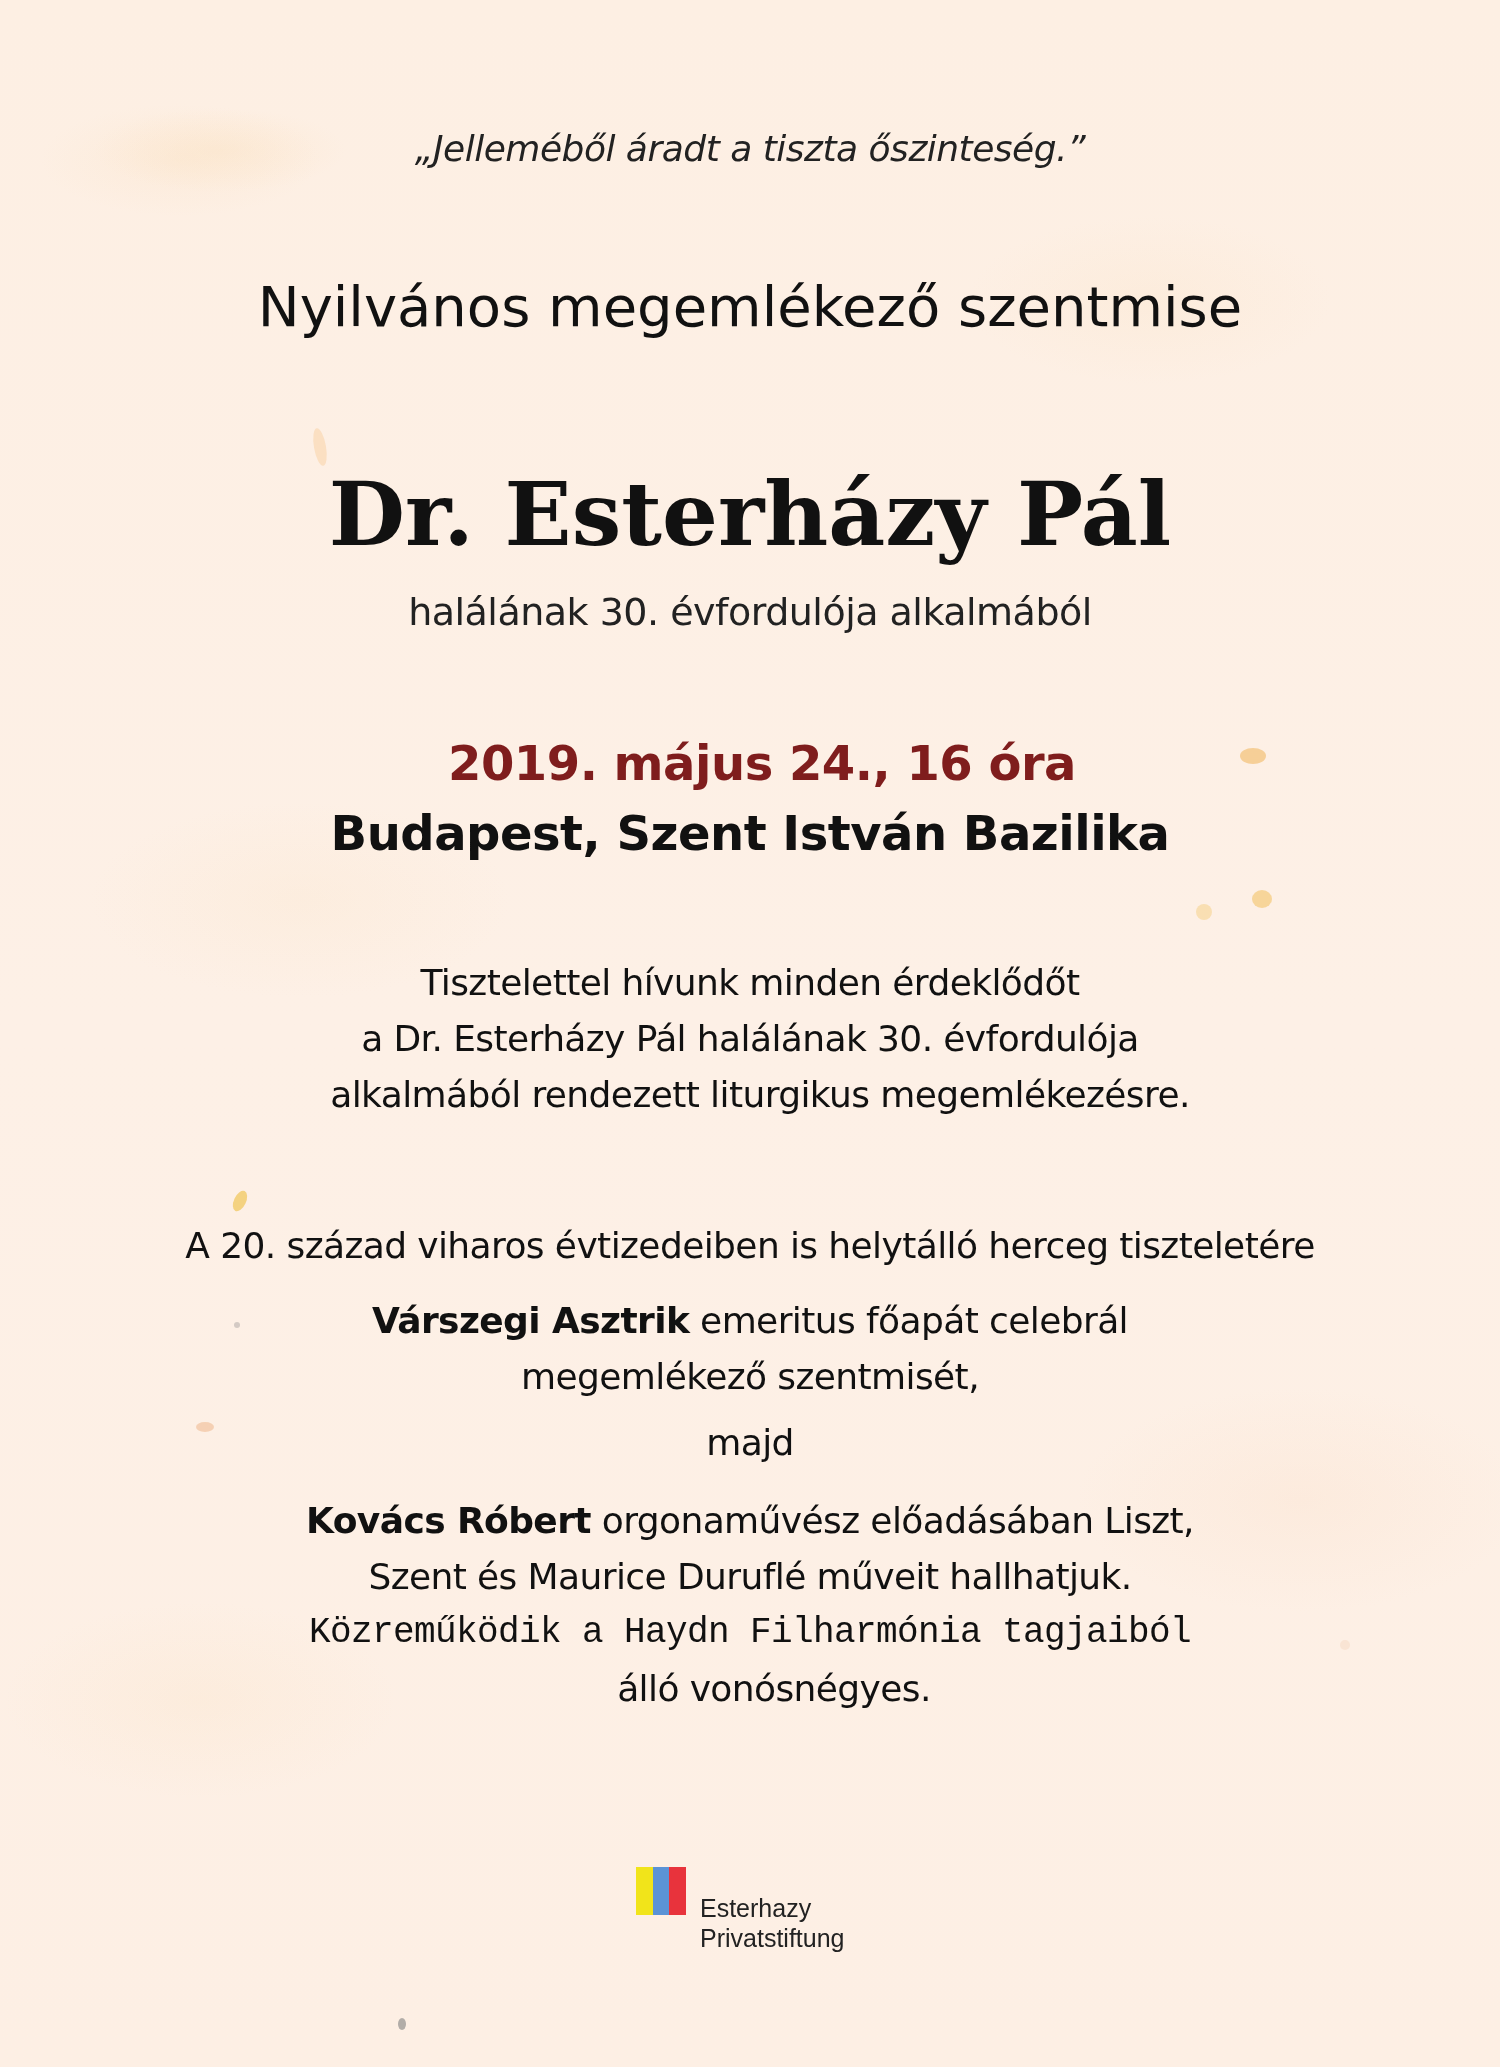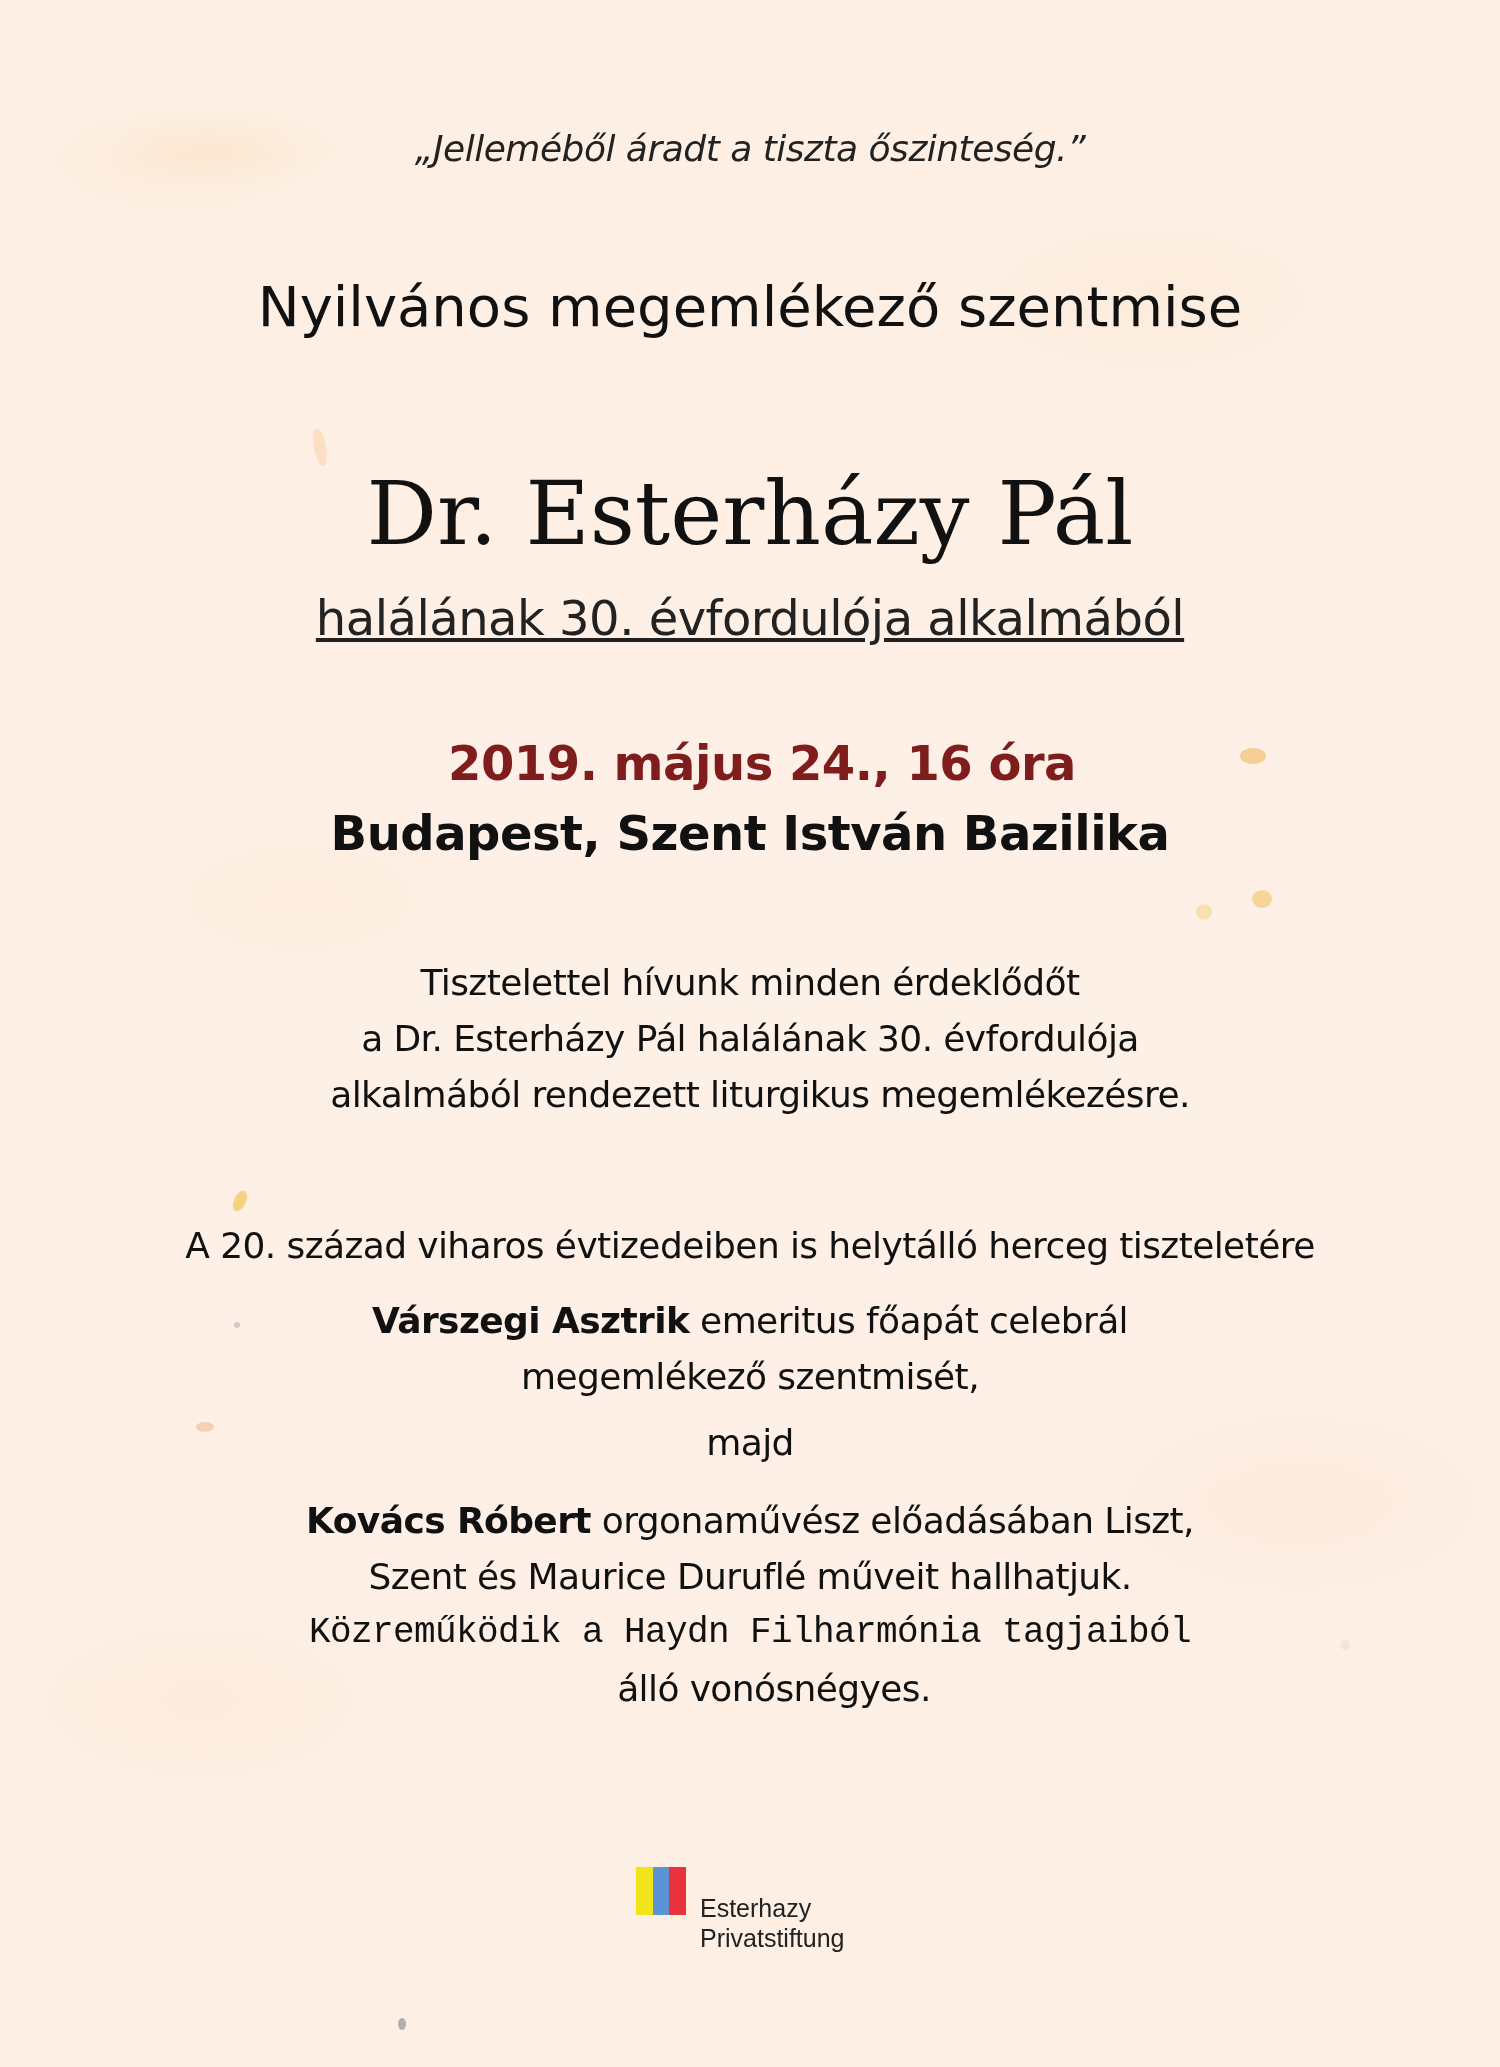--- a/index.html
+++ b/index.html
@@ -55,31 +55,30 @@
     }
     .event-type {
       top: 274px;
       font-size: 56px;
       color: #111;
       letter-spacing: 0px;
     }
     .name {
       top: 462px;
       font-family: "DejaVu Serif", serif;
-      font-weight: normal;
+      font-weight: bold;
       font-size: 88px;
       color: #111;
       letter-spacing: 0px;
     }
     .occasion {
       top: 590px;
-      font-size: 48px;
+      font-size: 38px;
       color: #222;
       letter-spacing: -0.5px;
-      text-decoration: underline;
     }
     .when {
       top: 735px;
       font-size: 48px;
       font-weight: bold;
       color: #7f1d1d;
       letter-spacing: -0.5px;
       padding-left: 12px;
     }
     .where {

